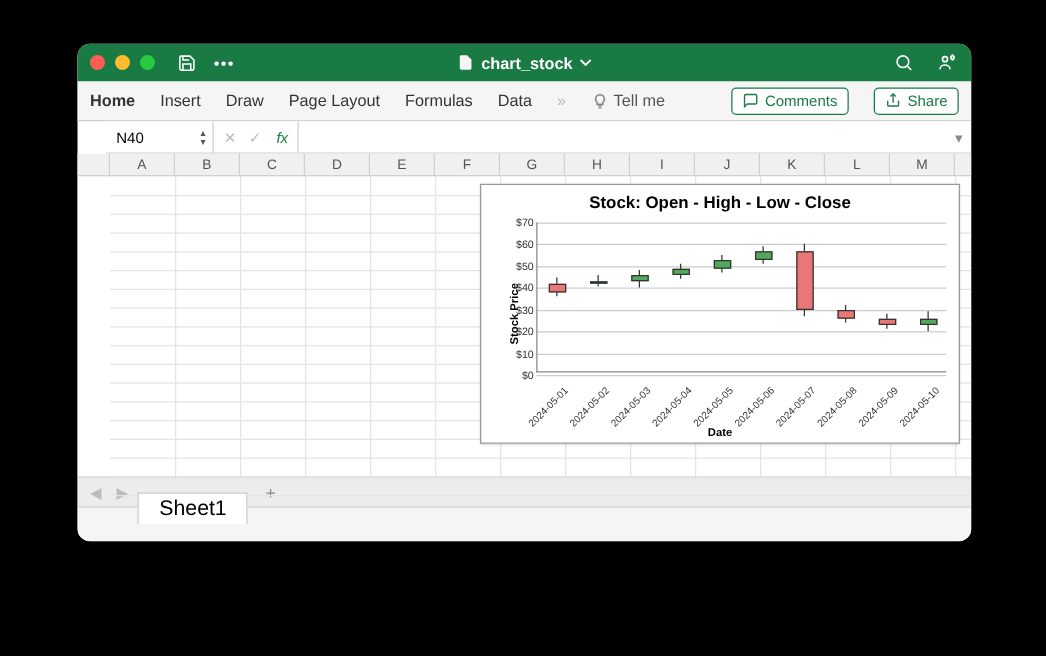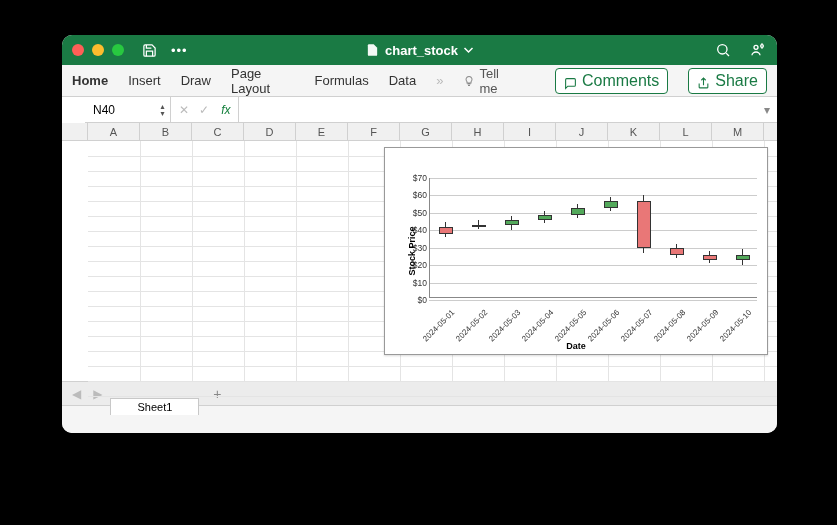--- a/index.html
+++ b/index.html
@@ -13,21 +13,21 @@
   .tl.green { background: #28c840; }
   .tb-icons-left { margin-left: 18px; display:flex; gap:14px; align-items:center; color:#fff; }
   .tb-center { position:absolute; left:50%; transform:translateX(-50%); display:flex; align-items:center; gap:6px; color:#fff; font-size:13px; font-weight:600; }
   .tb-right { position:absolute; right:10px; display:flex; gap:18px; color:#fff; align-items:center; }
   .ribbon { height: 32px; background:#f5f5f5; border-bottom:1px solid #d0d0d0; display:flex; align-items:center; padding:0 10px; gap:20px; font-size:13px; }
   .ribbon .tab { color:#333; cursor:pointer; }
   .ribbon .tab.active { font-weight:700; }
   .ribbon-spacer { flex:1; }
   .tellme { display:flex; align-items:center; gap:4px; color:#555; }
   .bulb { width:14px; height:14px; }
-  .btn-outline { border:1px solid #1a7a44; color:#1a7a44; border-radius:4px; padding:3px 8px; font-size:16px; display:flex; align-items:flex-end; gap:5px; background:#fff; }
+  .btn-outline { border:1px solid #1a7a44; color:#1a7a44; border-radius:4px; padding:3px 8px; font-size:12px; display:flex; align-items:flex-start; gap:5px; background:#fff; }
   .formula-bar { height:26px; display:flex; align-items:stretch; border-bottom:1px solid #d0d0d0; background:#fff; font-size:12px;margin-left:23px; }
   .name-box { width:86px; border-right:1px solid #d0d0d0; display:flex; align-items:center; padding:0 0 0 8px; position:relative; }
   .name-box .stepper { position:absolute; right:2px; display:flex; flex-direction:column; }
   .name-box .stepper div { width:11px; height:7px; font-size:8px; line-height:7px; text-align:center; color:#555; }
   .fb-btns { display:flex; align-items:center; padding:0 8px; gap:10px; color:#bbb; border-right:1px solid #d0d0d0; }
   .fx { font-style:italic; color:#15803d; margin-left:2px; }
   .fb-input { flex:1; padding:0 6px; }
   .fb-drop { width:20px; display:flex; align-items:center; justify-content:center; color:#888; }
   .grid-area { height:258px; display:flex; position:relative; background:#fff; }
   .corner { position:absolute; left:0; top:0; width:26px; height:18px; background:#f0f0f0; border-right:1px solid #d0d0d0; border-bottom:1px solid #d0d0d0; z-index:3; }
@@ -46,21 +46,21 @@
   .chart-ylabel { position:absolute; left:2px; top:50%; transform:translateY(-50%) rotate(-90deg); font-size:9px; font-weight:700; transform-origin:center; white-space:nowrap; }
   .chart-xlabel { position:absolute; bottom:3px; left:50%; transform:translateX(-50%); font-size:9px; font-weight:700;margin-top:48px; }
   .ytick { position:absolute; right:100%; padding-right:2px; font-size:8.5px; color:#333; transform:translateY(-50%); }
   .xtick { position:absolute; font-size:8px; color:#333; transform:rotate(-45deg) translate(-100%, 0); transform-origin:top left; white-space:nowrap; }
   .hgrid { position:absolute; left:0; right:0; height:1px; background:#ccc; }
   .axis-line { position:absolute; background:#888; }
   .candle-body { position:absolute; border:1px solid #333; }
   .candle-wick { position:absolute; width:1px; background:#333; }
   .sheet-tabs { height:24px; background:#ececec; border-top:1px solid #d0d0d0; display:flex; align-items:center; padding:0 6px; gap:4px; font-size:12px; }
   .nav-arr { color:#bbb; padding:0 4px; }
-  .sheet-tab { background:#fff; border:1px solid #c8c8c8; border-bottom:none; padding:2px 26px; border-radius:0; font-size:11px; position:relative; top:1px;margin-top:24px; }
+  .sheet-tab { background:#fff; border:1px solid #c8c8c8; border-bottom:none; padding:2px 16px; border-radius:0; font-size:17px; position:relative; top:1px;margin-top:24px; }
   .add-sheet { color:#888; padding:0 10px; font-size:14px; }
   .statusbar { height:28px; background:#f5f5f5; border-top:1px solid #d0d0d0; }
   svg { display:block; }
 </style>
 </head>
 <body>
 
 <div class="window">
 
   <div class="titlebar">
@@ -205,20 +205,21 @@
           <div style="top: 150px;"></div>
           <div style="top: 165px;"></div>
           <div style="top: 180px;"></div>
           <div style="top: 195px;"></div>
           <div style="top: 210px;"></div>
           <div style="top: 225px;"></div>
           <div style="top: 240px;"></div>
           <div style="top: 255px;"></div>
         </div>
       <div class="chart-obj" id="chart" style="left:296px; top:6px; width:384px; height:208px;">
+        <div class="chart-title">Stock: Open - High - Low - Close</div>
         <div class="chart-ylabel">Stock Price</div>
         <div class="chart-xlabel">Date</div>
         <div class="chart-plot" id="plot">
             <div class="hgrid" style="top: 122px;"></div>
             <div class="ytick" style="top: 122px;">$0</div>
             <div class="hgrid" style="top: 104.571px;"></div>
             <div class="ytick" style="top: 104.571px;">$10</div>
             <div class="hgrid" style="top: 87.1429px;"></div>
             <div class="ytick" style="top: 87.1429px;">$20</div>
             <div class="hgrid" style="top: 69.7143px;"></div>

